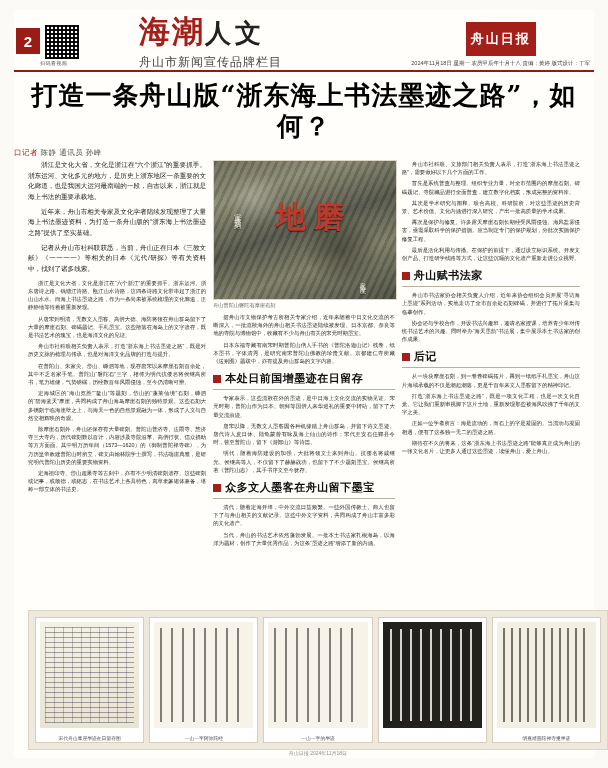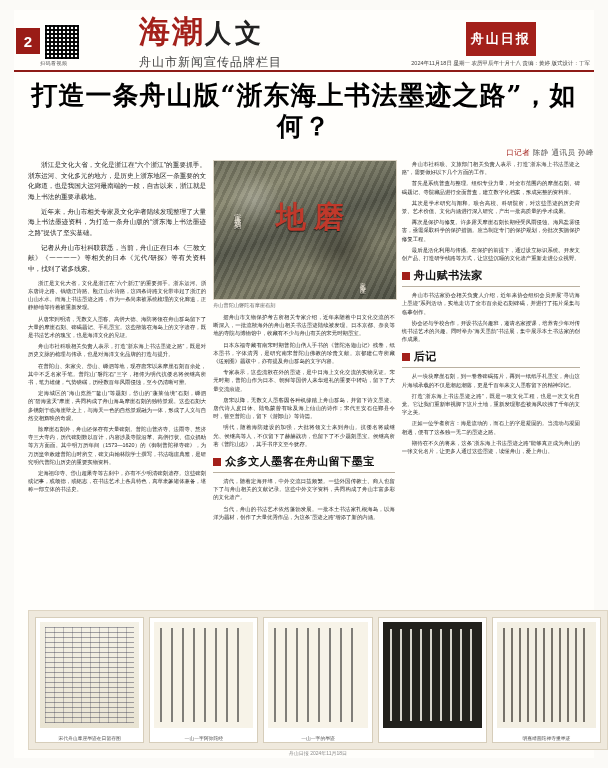--- a/index.html
+++ b/index.html
@@ -22,21 +22,21 @@
   .mast-title .blk{color:#222;font-size:26px;letter-spacing:4px;}
   .mast-sub{margin-top:7px;font-size:12px;color:#444;letter-spacing:1px;}
   .mast-right{position:absolute;right:4px;top:12px;text-align:center;}
   .paper-name{display:inline-block;background:#a3201a;color:#fff;font-family:"DejaVu Serif",serif;
               font-size:13px;font-weight:bold;letter-spacing:2px;padding:8px 5px;}
   .paper-meta{margin-top:3px;font-size:5.5px;color:#444;line-height:1.5;}
 
   
   .headline{margin:8px 12px 2px 12px;text-align:center;font-family:"DejaVu Serif",serif;
             font-size:26px;font-weight:bold;letter-spacing:1px;color:#000000;line-height:1.18;}
-  .byline{text-align:right;font-size:7.5px;color:#555;margin:7px 0 9px 0;letter-spacing:.5px;}
+  .byline{text-align:left;font-size:7.5px;color:#555;margin:7px 0 9px 0;letter-spacing:.5px;}
   .byline .tag{color:#a3201a;}
 
   
   .cols{position:absolute;left:14px;top:150px;width:552px;height:440px;display:flex;gap:7px;}
   .col{flex:1;position:relative;}
   .col.wide{flex:1.02;}
   .lead{font-size:6.6px;line-height:1.62;text-align:justify;color:#222;}
   .lead p{margin:0 0 4px 0;text-indent:13px;}
   .bodytxt{font-size:5.4px;line-height:1.52;text-align:justify;color:#2a2a2a;}
   .bodytxt p{margin:0 0 3px 0;text-indent:10px;}
@@ -144,20 +144,24 @@
           <div class="carve">地磨</div>
           <div class="side2">宋代摩崖</div>
         </div>
         <div class="photo-cap">舟山普陀山磐陀石摩崖石刻</div>
 
         <div class="bodytxt" style="margin-top:4px">
           <p>据舟山市文物保护考古所相关专家介绍，近年来随着中日文化交流的不断深入，一批流散海外的舟山相关书法墨迹陆续被发现。日本京都、奈良等地的寺院与博物馆中，收藏有不少与舟山有关的宋元时期墨宝。</p>
           <p>日本东福寺藏有南宋时期普陀山僧人手书的《普陀洛迦山记》残卷，纸本墨书，字体清秀，是研究南宋普陀山佛教的珍贵文献。京都建仁寺所藏《送别图》题跋中，亦有提及舟山群岛的文字内容。</p>
         </div>
 
+        <div class="sec-head line">
+          <span class="sq"></span>
+          <span class="txt">本处日前国增墨迹在日留存</span>
+        </div>
         <div class="bodytxt">
           <p>专家表示，这些流散在外的墨迹，是中日海上文化交流的实物见证。宋元时期，普陀山作为日本、朝鲜等国僧人来华巡礼的重要中转站，留下了大量交流痕迹。</p>
           <p>唐宋以降，无数文人墨客因各种机缘踏上舟山群岛，并留下诗文墨迹。唐代诗人皮日休、陆龟蒙曾有咏及海上仙山的诗作；宋代王安石任鄞县令时，曾至普陀山，留下《游鄮山》等诗篇。</p>
           <p>明代，随着海防建设的加强，大批将领文士来到舟山。抗倭名将戚继光、侯继高等人，不仅留下了赫赫战功，也留下了不少题刻墨宝。侯继高所著《普陀山志》，其手书序文至今犹存。</p>
         </div>
 
         <div class="sec-head line">
           <span class="sq"></span>
           <span class="txt">众多文人墨客在舟山留下墨宝</span>
         </div>

